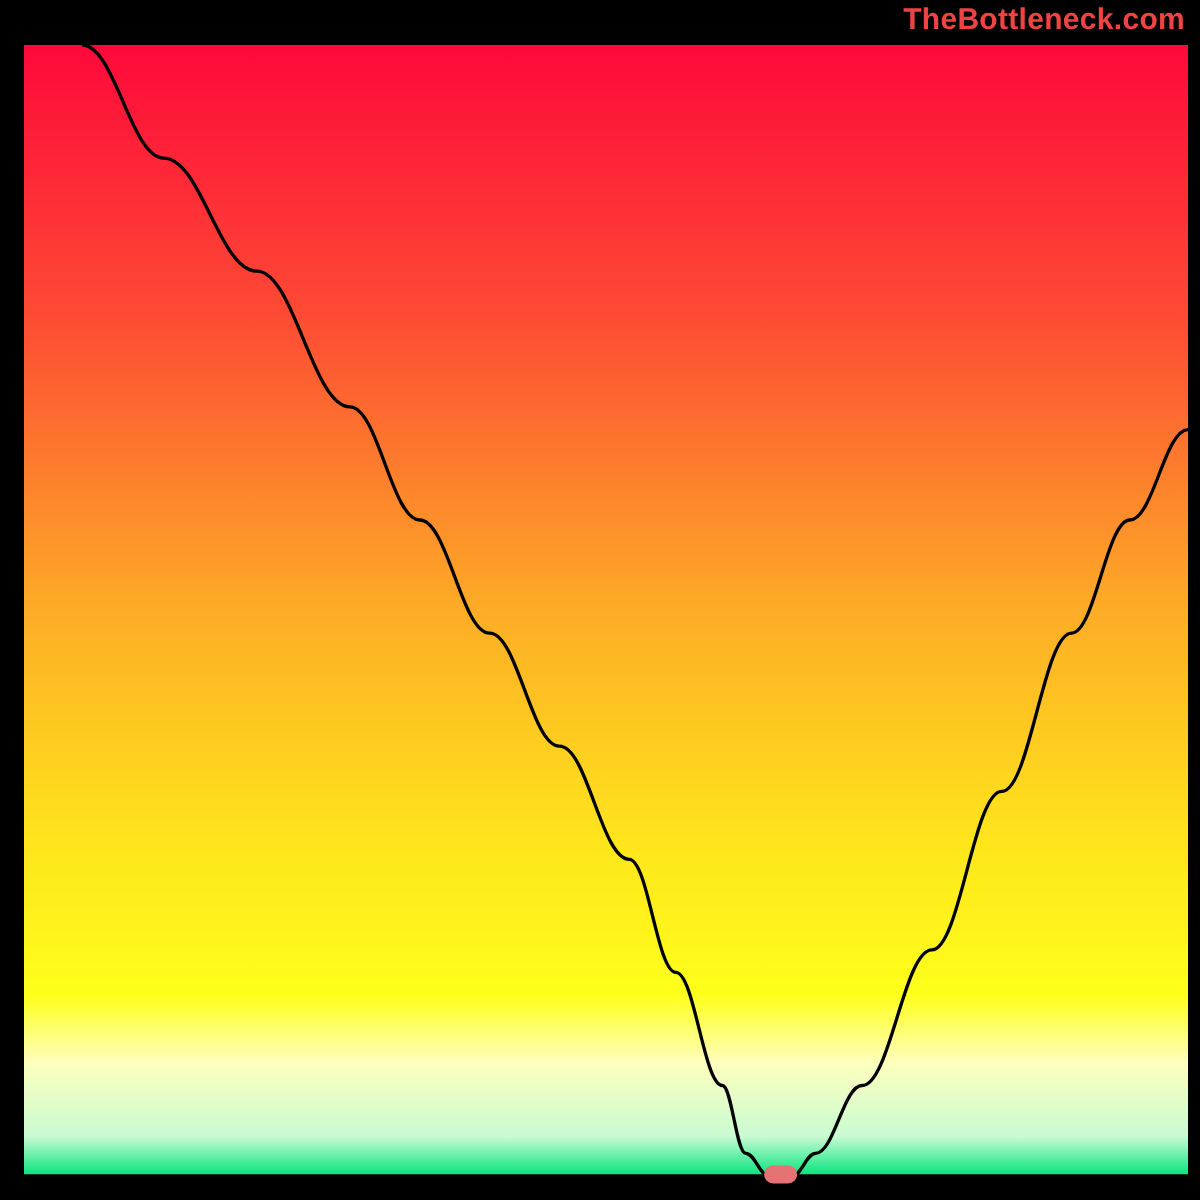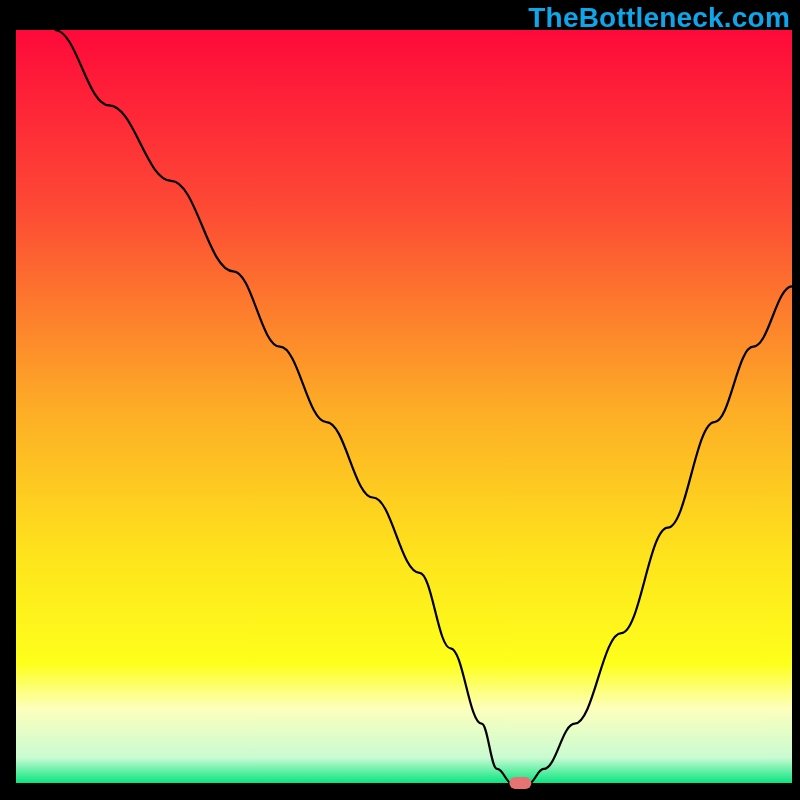--- a/index.html
+++ b/index.html
@@ -17,23 +17,23 @@
     background: #000;
   }
   svg {
     display: block;
   }
   .watermark {
     position: absolute;
     top: 2px;
     right: 10px;
     font-family: Arial, Helvetica, sans-serif;
-    font-size: 28px;
+    font-size: 20px;
     font-weight: 600;
-    color: #0ea5e9;
+    color: #ef4444;
     letter-spacing: 0.2px;
   }
 </style>
 </head>
 <body>
 
 <div class="container">
 
   <svg id="chart-svg" width="800" height="800" viewBox="0 0 800 800">
     <defs>

